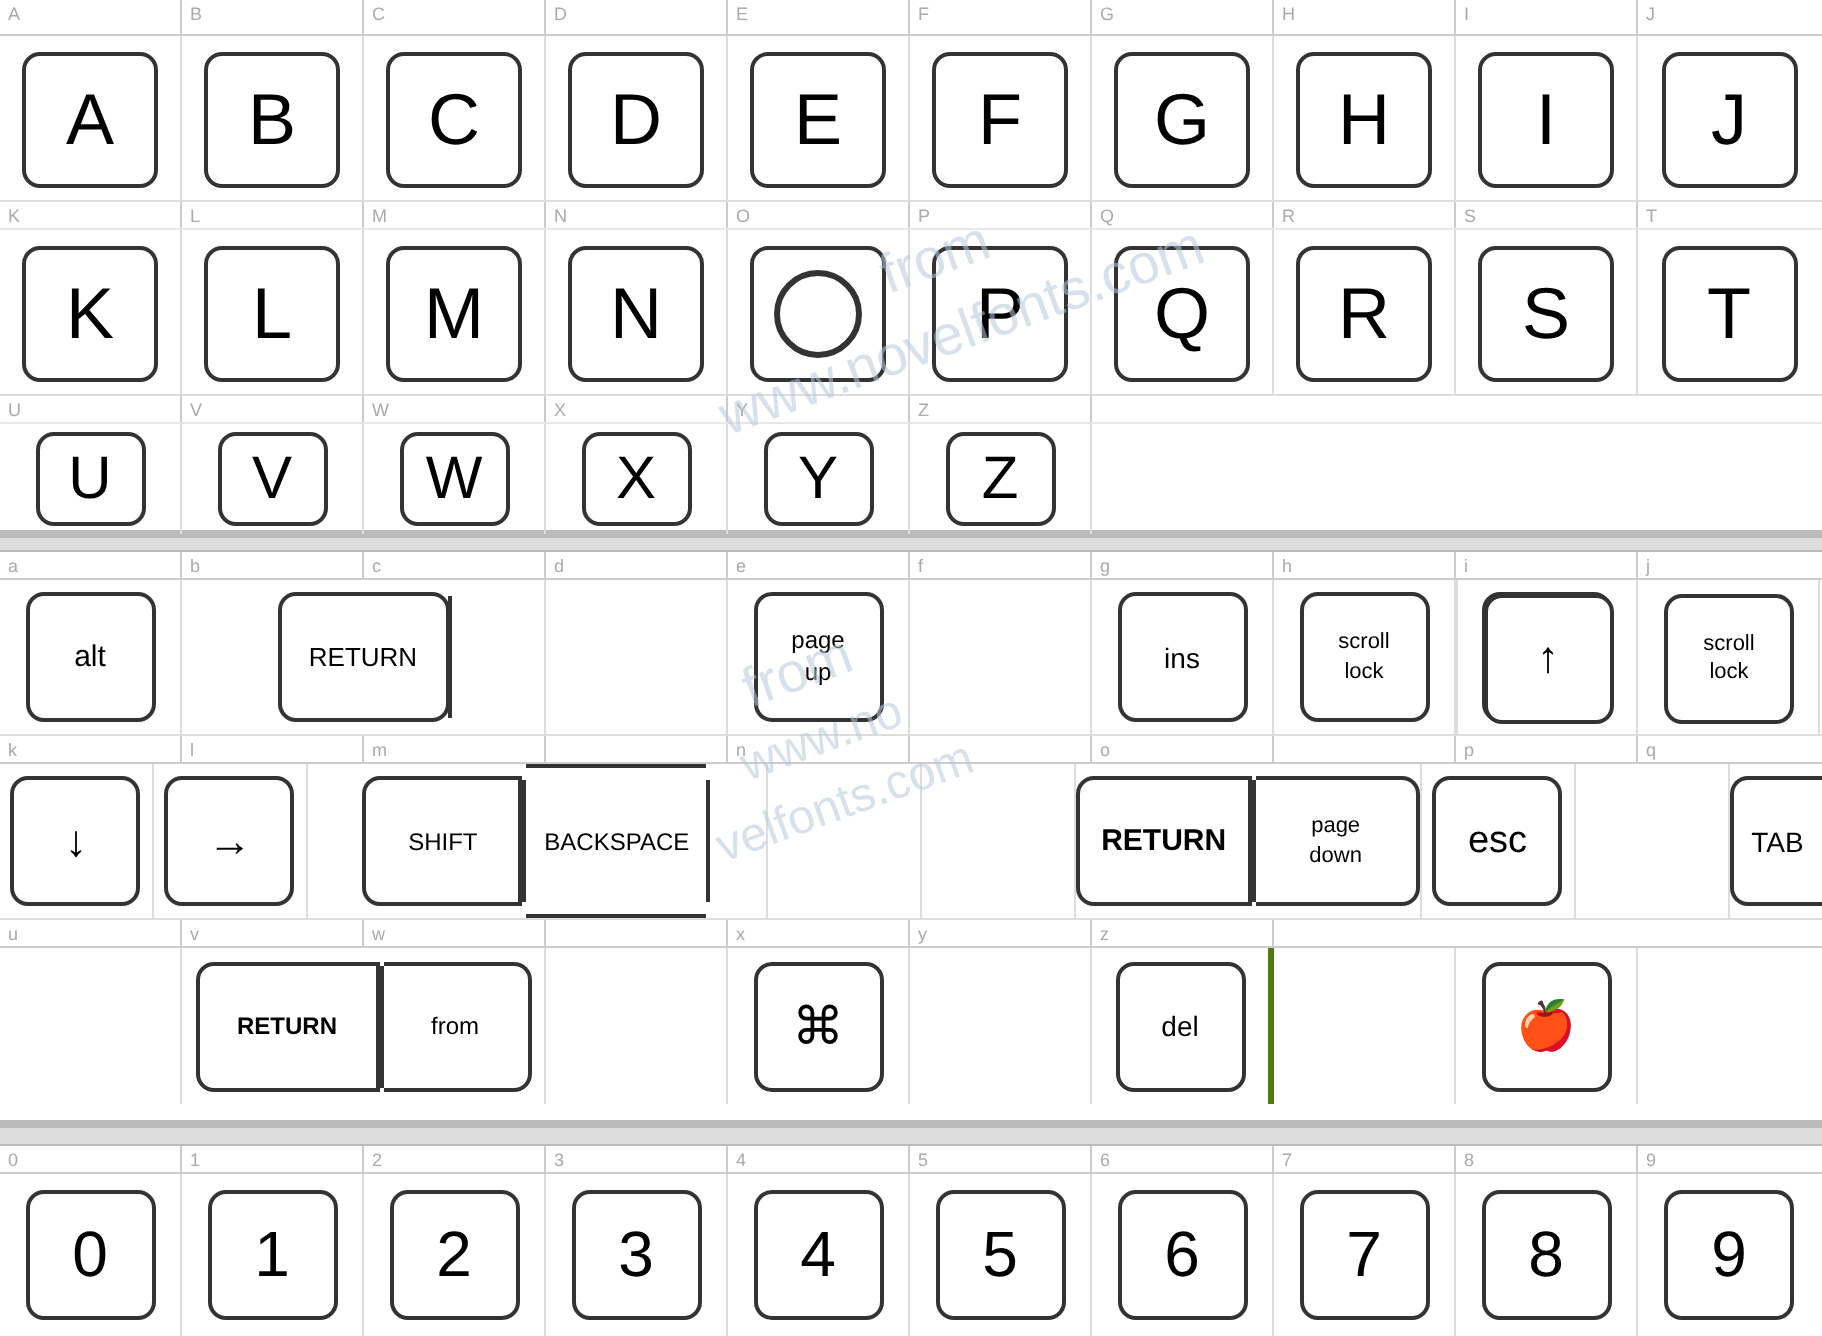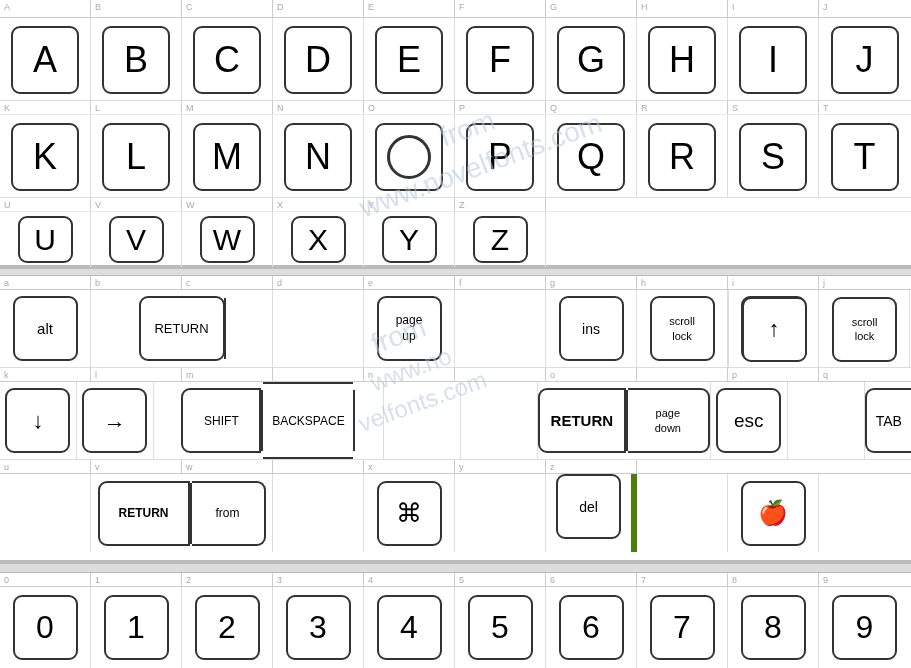--- a/index.html
+++ b/index.html
@@ -349,21 +349,21 @@
       </div>
 
       <div style="width:91px;height:78px;border-right:1px solid #ddd;"></div>
 
       <div style="width:91px;height:78px;border-right:1px solid #ddd;display:flex;align-items:center;justify-content:center;">
         <div class="kb-key kb-key-small" style="width:65px;height:65px;font-size:26px;">⌘</div>
       </div>
 
       <div style="width:91px;height:78px;border-right:1px solid #ddd;"></div>
 
-      <div style="width:91px;height:78px;border-right:6px solid #4d7c0f;display:flex;justify-content:center;">
+      <div style="width:91px;height:78px;border-right:3px solid #4d7c0f;display:flex;align-items:center;justify-content:center;">
         <div class="kb-key kb-key-small" style="width:65px;height:65px;font-size:14px;">del</div>
       </div>
 
       <div style="width:91px;height:78px;border-right:1px solid #ddd;"></div>
 
       <div style="width:91px;height:78px;border-right:1px solid #ddd;display:flex;align-items:center;justify-content:center;">
         <div class="kb-key kb-key-small" style="width:65px;height:65px;font-size:24px;">🍎</div>
       </div>
     </div>
   </div>

